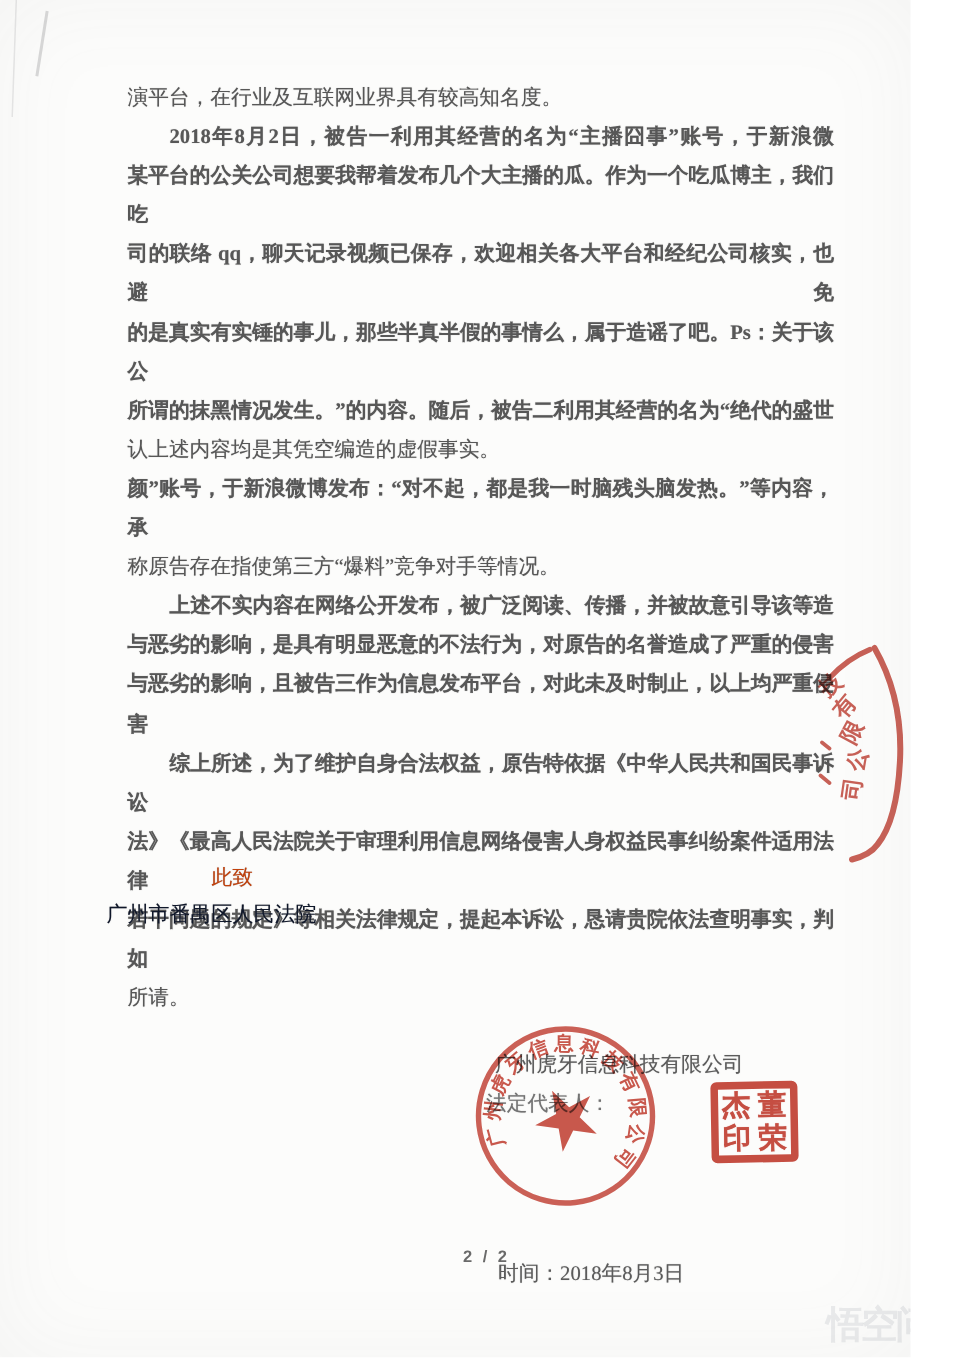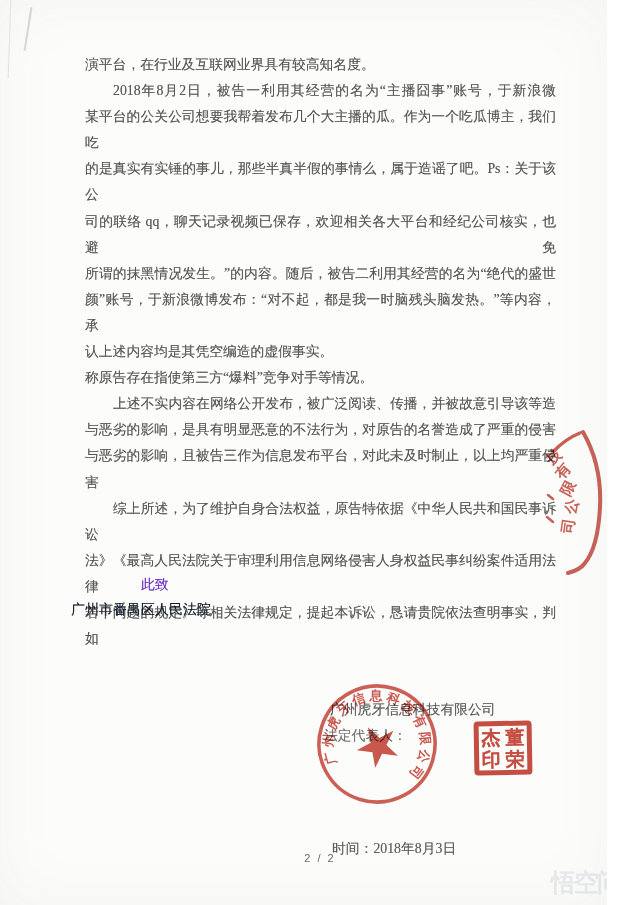--- a/index.html
+++ b/index.html
@@ -16,34 +16,34 @@
   .crease-v{position:absolute;left:9px;top:0;width:1px;height:78px;background:#e6e6e6;transform:rotate(2deg);}
   .crease-d{position:absolute;left:27px;top:7px;width:1.5px;height:44px;background:#d8d8d8;transform:rotate(9deg);}
 
   
   .body-text{
     position:absolute;left:85px;top:52px;width:471px;
     font-size:13.8px;line-height:26.1px;color:#575757;
     text-shadow:0 0 0.6px rgba(90,90,90,0.55);
   }
   .line{white-space:nowrap;}
-  .line.fill{white-space:normal;text-align:justify;text-align-last:justify;}
+  .line.fill{white-space:normal;text-align:justify;text-align-last:justify;font-weight:bold;}
   .line.indent{text-indent:28px;}
 
-  .salute{position:absolute;left:141px;top:576px;font-size:13.8px;color:#6d28d9;text-shadow:0 0 0.6px rgba(90,90,90,0.55);}
+  .salute{position:absolute;left:141px;top:576px;font-size:13.8px;color:#c2410c;text-shadow:0 0 0.6px rgba(90,90,90,0.55);}
   .court{position:absolute;left:71px;top:601px;font-size:14px;color:#0f172a;text-shadow:0 0 0.6px rgba(90,90,90,0.55);}
 
   .sig-company{position:absolute;left:330px;top:701px;font-size:13.8px;color:#5b5b5b;text-shadow:0 0 0.6px rgba(90,90,90,0.5);}
   .sig-rep{position:absolute;left:324px;top:727px;font-size:13.8px;color:#737373;text-shadow:0 0 0.6px rgba(90,90,90,0.5);}
   .sig-date{position:absolute;left:332px;top:796px;font-size:13.8px;color:#5b5b5b;text-shadow:0 0 0.6px rgba(90,90,90,0.5);margin-top:44px;}
 
   .page-number{
-    position:absolute;left:300px;top:852px;width:40px;text-align:center;
+    position:absolute;left:300px;top:832px;width:40px;text-align:right;
     font-family:"Liberation Sans", sans-serif;
-    font-size:11px;font-weight:normal;color:#6a6a6a;letter-spacing:2px;
+    font-size:11px;font-weight:bold;color:#6a6a6a;letter-spacing:2px;
   }
 
   
   .round-seal{
     position:absolute;left:307px;top:674px;width:140px;height:140px;
     transform:rotate(-28deg);mix-blend-mode:multiply;opacity:.85;
   }
   
   .square-seal{
     position:absolute;left:474px;top:721px;width:48px;height:44px;
@@ -70,32 +70,33 @@
 
 <div class="page">
 
   <div class="crease-v"></div>
   <div class="crease-d"></div>
 
   <div class="body-text" id="body-lines">
       <div class="line">演平台，在行业及互联网业界具有较高知名度。</div>
       <div class="line fill indent">2018年8月2日，被告一利用其经营的名为“主播囧事”账号，于新浪微</div>
       <div class="line fill">某平台的公关公司想要我帮着发布几个大主播的瓜。作为一个吃瓜博主，我们吃</div>
+      <div class="line fill">司的联络 qq，聊天记录视频已保存，欢迎相关各大平台和经纪公司核实，也避免</div>
       <div class="line fill">的是真实有实锤的事儿，那些半真半假的事情么，属于造谣了吧。Ps：关于该公</div>
-      <div class="line fill">司的联络 qq，聊天记录视频已保存，欢迎相关各大平台和经纪公司核实，也避免</div>
       <div class="line fill">所谓的抹黑情况发生。”的内容。随后，被告二利用其经营的名为“绝代的盛世</div>
+      <div class="line">认上述内容均是其凭空编造的虚假事实。</div>
       <div class="line fill">颜”账号，于新浪微博发布：“对不起，都是我一时脑残头脑发热。”等内容，承</div>
-      <div class="line">认上述内容均是其凭空编造的虚假事实。</div>
       <div class="line">称原告存在指使第三方“爆料”竞争对手等情况。</div>
       <div class="line fill indent">上述不实内容在网络公开发布，被广泛阅读、传播，并被故意引导该等造</div>
       <div class="line fill">与恶劣的影响，是具有明显恶意的不法行为，对原告的名誉造成了严重的侵害</div>
       <div class="line fill">与恶劣的影响，且被告三作为信息发布平台，对此未及时制止，以上均严重侵害</div>
       <div class="line fill indent">综上所述，为了维护自身合法权益，原告特依据《中华人民共和国民事诉讼</div>
       <div class="line fill">法》《最高人民法院关于审理利用信息网络侵害人身权益民事纠纷案件适用法律</div>
       <div class="line fill">若干问题的规定》等相关法律规定，提起本诉讼，恳请贵院依法查明事实，判如</div>
+      <div class="line">所请。</div>
     </div>
 
   <div class="salute">此致</div>
   <div class="court">广州市番禺区人民法院</div>
 
   <div class="sig-company">广州虎牙信息科技有限公司</div>
   <div class="sig-rep">法定代表人：</div>
   <div class="sig-date">时间：2018年8月3日</div>
 
   <div class="round-seal">

